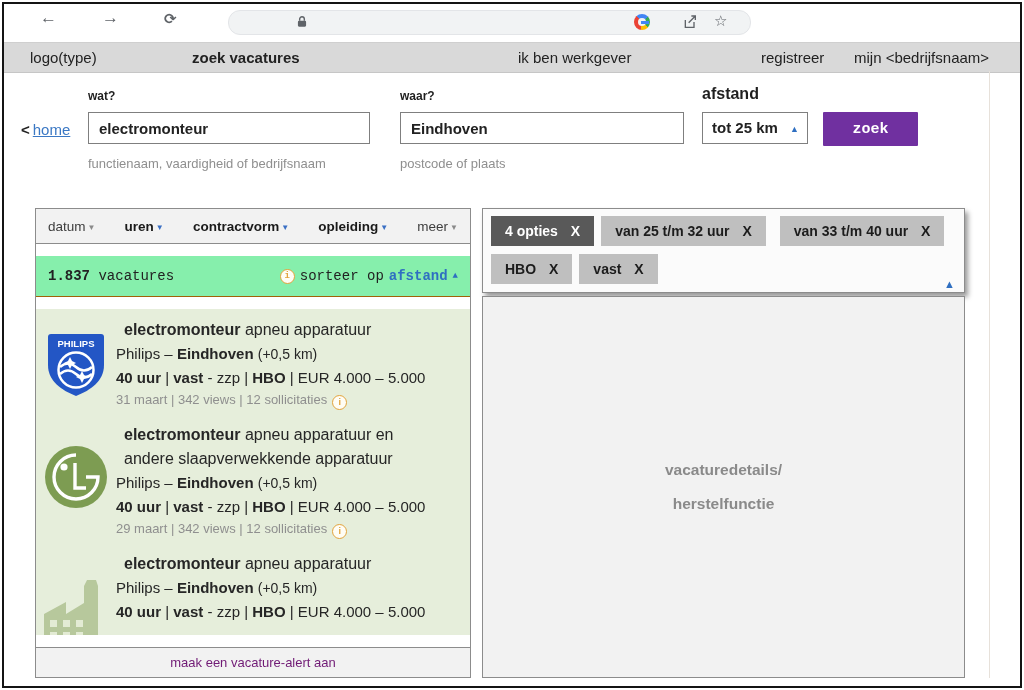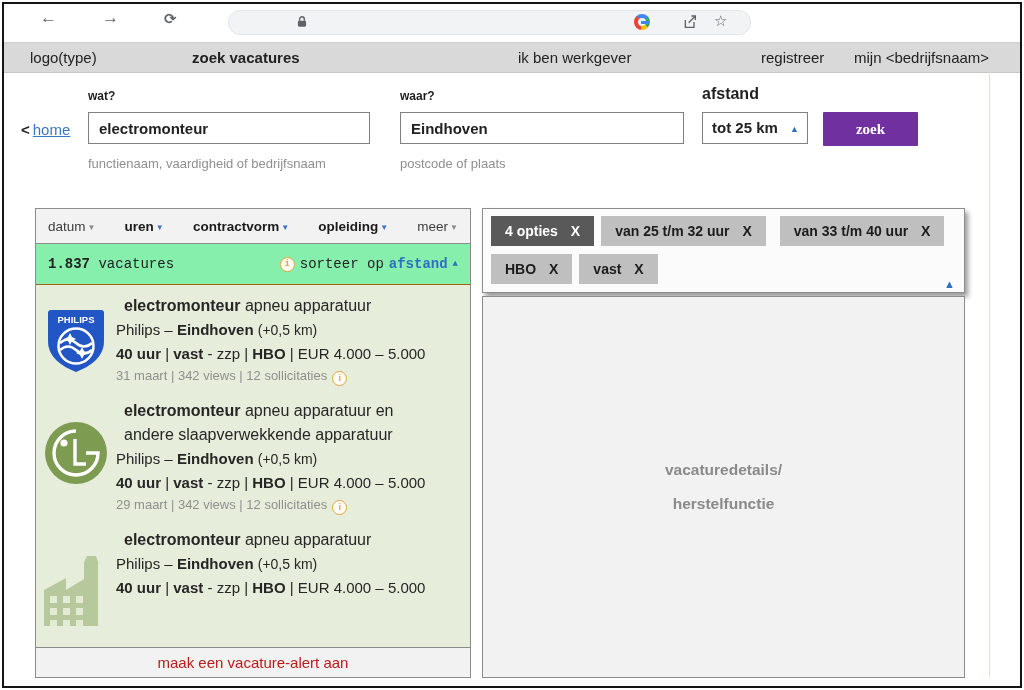--- a/index.html
+++ b/index.html
@@ -46,28 +46,28 @@
   .lbl-waar{left:396px;top:85px;}
   .lbl-afstand{left:698px;top:81px;font-size:16px;}
   .txt-input{position:absolute;top:108px;height:32px;border:1px solid #7f7f7f;background:#fff;
     font-family:inherit;font-size:15px;font-weight:600;color:#222;padding:0 0 0 10px;box-sizing:border-box;}
   .inp-wat{left:84px;width:282px;}
   .inp-waar{left:396px;width:284px;}
   .dd-afstand{position:absolute;left:698px;top:108px;width:106px;height:32px;border:1px solid #7f7f7f;
     background:#fff;box-sizing:border-box;font-size:15px;font-weight:600;line-height:30px;padding-left:9px;cursor:pointer;}
   .dd-afstand .tri{position:absolute;right:8px;top:1px;font-size:9px;color:#2f6fc1;}
   .zoek-btn{position:absolute;left:819px;top:108px;width:95px;height:34px;background:#7030a0;border:none;
-    color:#fff;font-family:Liberation Serif, serif;font-size:15px;font-weight:bold;cursor:pointer;border-radius:1px;}
+    color:#fff;font-family:Liberation Mono, monospace;font-size:15px;font-weight:bold;cursor:pointer;border-radius:1px;}
   .fld-hint{position:absolute;top:152px;font-size:13px;color:#8f8f8f;}
   .hint-wat{left:84px;}
   .hint-waar{left:396px;}
 
   
   .left-panel{position:absolute;left:31px;top:204px;width:436px;height:470px;border:1px solid #8c8c8c;
-    box-sizing:border-box;display:flex;flex-direction:column;background:#fff;}
+    box-sizing:border-box;display:flex;flex-direction:column;background:#fff;gap:12px;}
   .filter-row{height:34px;flex:none;background:#f2f2f2;border-bottom:1px solid #8c8c8c;display:flex;
     align-items:center;justify-content:space-between;padding:0 12px;font-size:13.5px;}
   .ftab{cursor:pointer;white-space:nowrap;}
   .ftab .tri{font-size:8px;margin-left:2px;vertical-align:1px;}
   .ftab.plain{color:#3d3d3d;}
   .ftab.plain .tri{color:#8a8a8a;}
   .ftab.active{font-weight:bold;color:#1a1a1a;}
   .ftab.active .tri{color:#3a6fc4;}
   .results-row{height:40px;flex:none;background:#86efac;border-bottom:1px solid #a16207;display:flex;
     align-items:center;justify-content:space-between;padding:0 12px;font-size:14px;font-family:Liberation Mono, monospace;}
@@ -81,21 +81,21 @@
   .logo-col{width:80px;flex:none;display:flex;justify-content:center;align-items:flex-start;}
   .body-col{flex:1;min-width:0;font-size:15px;line-height:23px;color:#262626;}
   .l-title{font-size:16px;line-height:24px;margin-left:8px;}
   .l2 .l-title{max-width:300px;}
   .dist{font-size:14px;}
   .cond b{font-weight:bold;}
   .l-meta{font-size:13px;color:#8f8f8f;line-height:21px;}
   .l-meta .info-icon{margin-left:5px;vertical-align:-1px;}
   .alert-bar{height:29px;flex:none;background:#f2f2f2;border-top:1px solid #8c8c8c;display:flex;
     align-items:center;justify-content:center;}
-  .alert-bar a{color:#b91c1c;font-size:15px;cursor:pointer;text-decoration:none;}
+  .alert-bar a{color:#701a75;font-size:13px;cursor:pointer;text-decoration:none;}
 
   
   .chips-panel{position:absolute;left:478px;top:204px;width:483px;height:85px;background:#fbfbfb;
     border:1px solid #8c8c8c;box-sizing:border-box;box-shadow:3px 4px 5px rgba(0,0,0,.4);padding:7px 8px 0 8px;}
   .chips-wrap{display:flex;flex-wrap:wrap;}
   .chip{height:30px;line-height:30px;border-radius:0;background:#bfbfbf;color:#1c1c1c;font-size:14px;
     font-weight:600;padding:0 14px;margin:0 7px 8px 0;white-space:nowrap;cursor:pointer;}
   .chip .x{font-weight:bold;margin-left:9px;cursor:pointer;}
   .chip.dark{background:#595959;color:#fff;}
   .chip.c2{margin-right:14px;}

